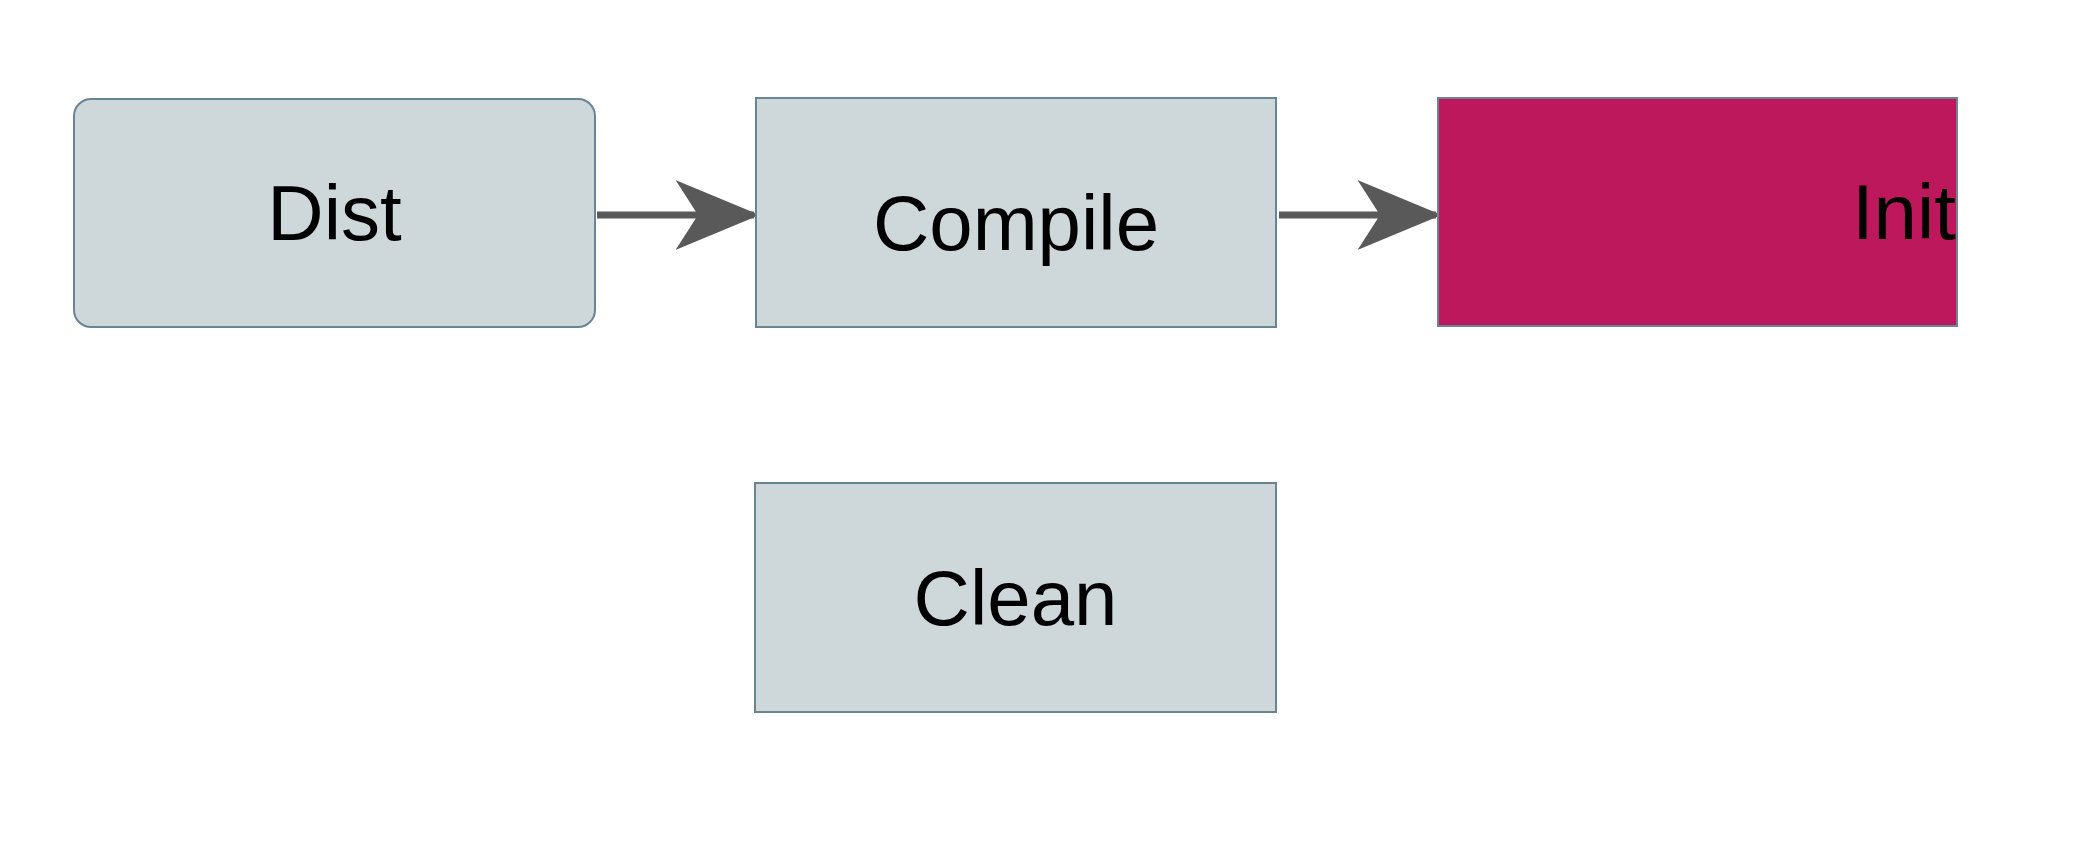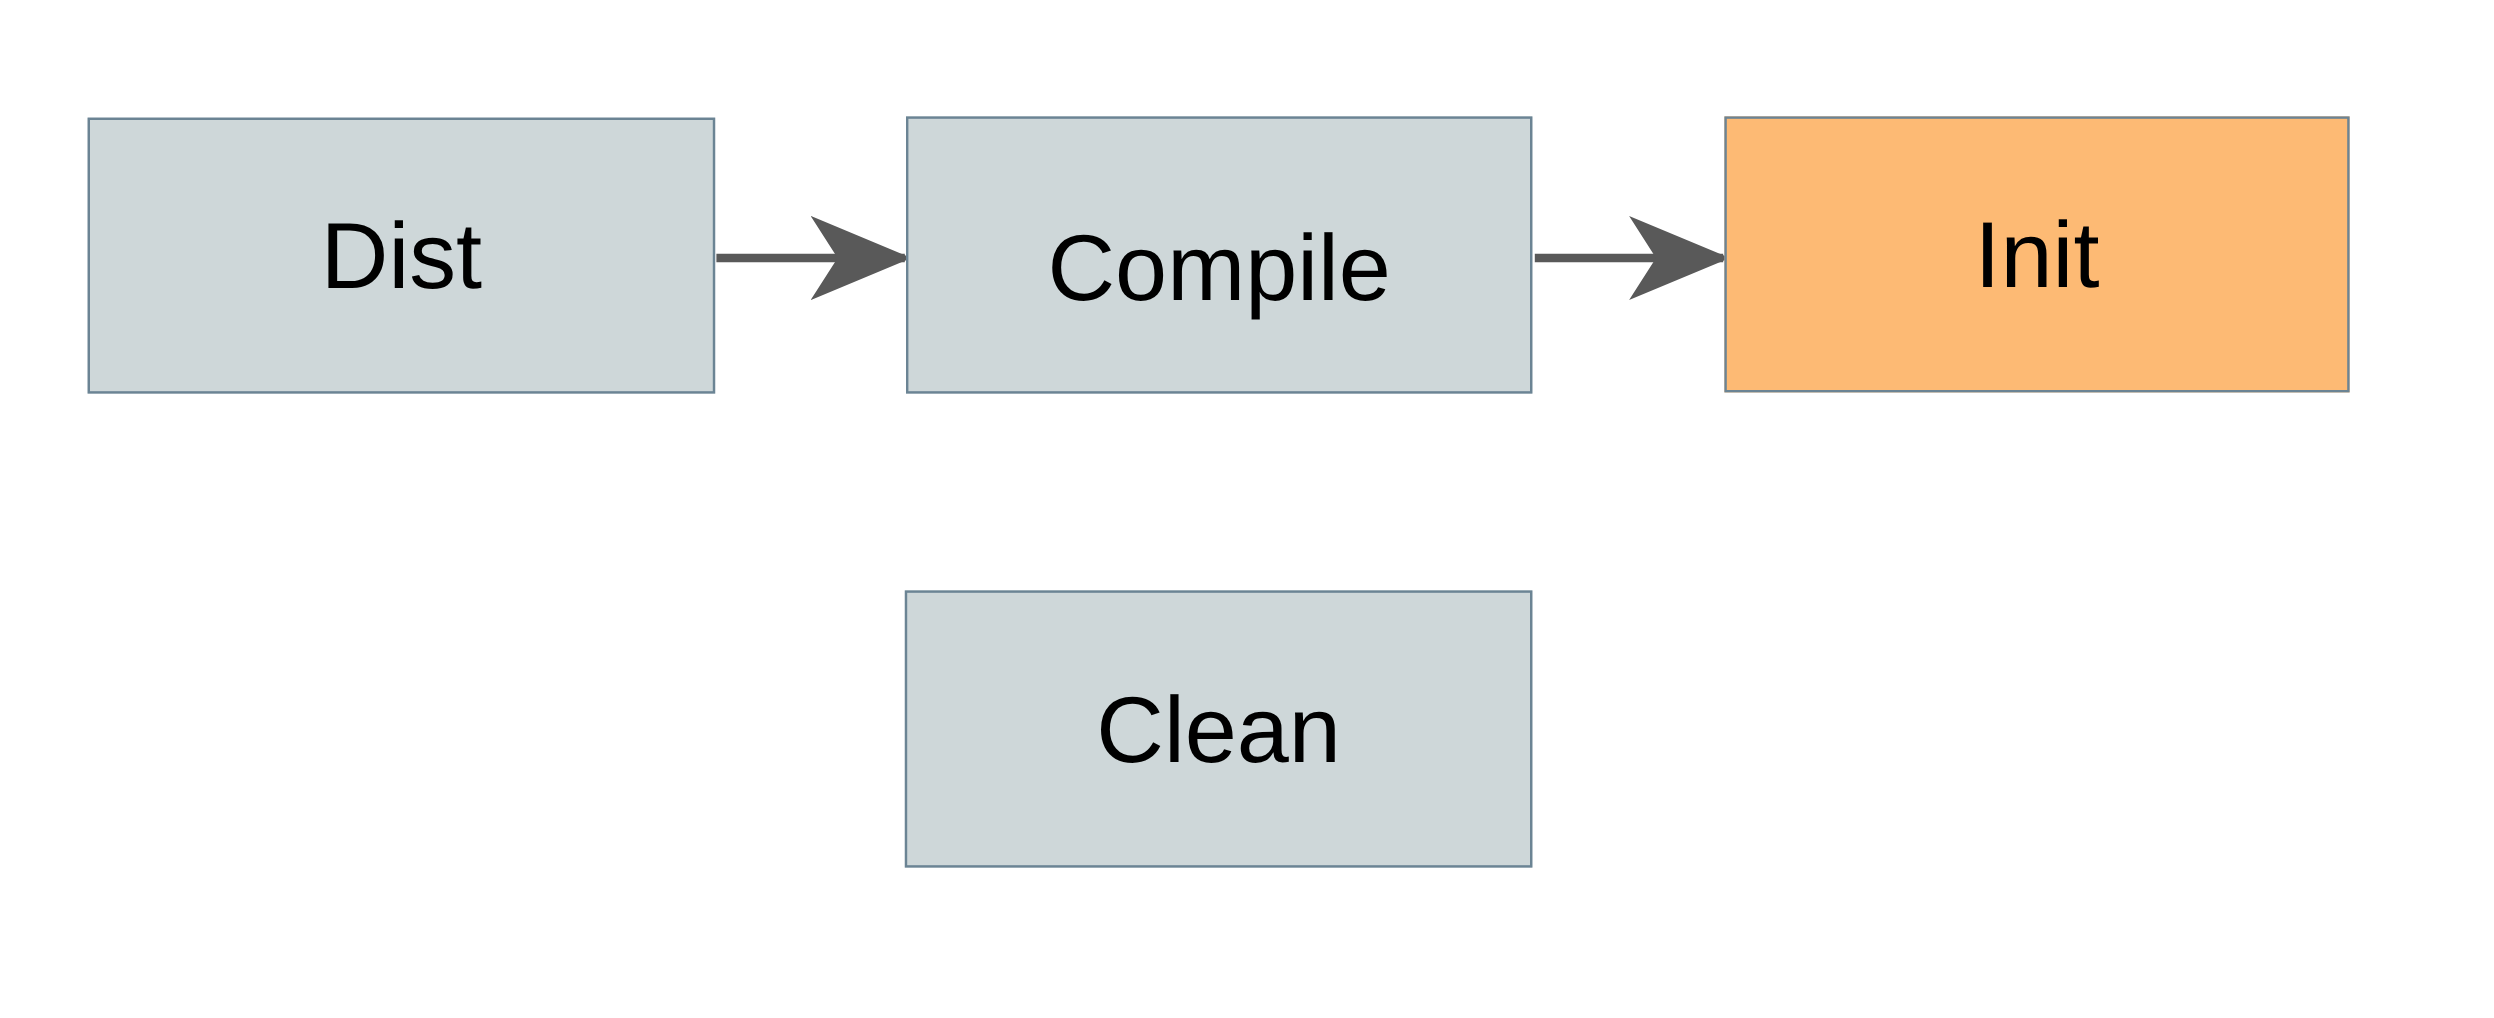--- a/index.html
+++ b/index.html
@@ -65,32 +65,32 @@
 
     <g>
       <line id="edge-line-0" stroke="#595959" stroke-width="7" marker-end="url(#arrowhead)" x1="597" y1="215" x2="754" y2="215"></line>
     </g>
 
     <g>
       <line id="edge-line-1" stroke="#595959" stroke-width="7" marker-end="url(#arrowhead)" x1="1279" y1="215" x2="1436" y2="215"></line>
     </g>
   </svg>
 
-  <div class="node" id="node-0" style="left: 73px; top: 98px; width: 523px; height: 230px; background: rgb(206, 215, 217); border-color: rgb(107, 132, 148); border-width: 2px;">
+  <div class="node" id="node-0" style="left: 73px; top: 98px; width: 523px; height: 230px; background: rgb(206, 215, 217); border-color: rgb(107, 132, 148); border-width: 2px; border-radius: 18px;">
     <span class="node-label" style="font-size: 78px; color: rgb(0, 0, 0);">Dist</span>
   </div>
 
   <div class="node" id="node-1" style="left: 755px; top: 97px; width: 522px; height: 231px; background: rgb(206, 215, 217); border-color: rgb(107, 132, 148); border-width: 2px;">
     <span class="node-label" style="font-size: 78px; color: rgb(0, 0, 0); margin-top: 20px;">Compile</span>
   </div>
 
-  <div class="node" id="node-2" style="left: 1437px; top: 97px; width: 521px; height: 230px; background: #fdba74; border-color: rgb(107, 132, 148); border-width: 2px;">
+  <div class="node" id="node-2" style="left: 1437px; top: 97px; width: 521px; height: 230px; background: #be185d; border-color: rgb(107, 132, 148); border-width: 2px; justify-content: flex-end;">
     <span class="node-label" style="font-size: 78px; color: rgb(0, 0, 0);">Init</span>
   </div>
 
-  <div class="node" id="node-3" style="left: 754px; top: 492px; width: 523px; height: 231px; background: rgb(206, 215, 217); border-color: rgb(107, 132, 148); border-width: 2px;">
+  <div class="node" id="node-3" style="left: 754px; top: 482px; width: 523px; height: 231px; background: rgb(206, 215, 217); border-color: rgb(107, 132, 148); border-width: 2px;">
     <span class="node-label" style="font-size: 78px; color: rgb(0, 0, 0);">Clean</span>
   </div>
 
   <div class="edge-hit" id="edge-hit-0" style="left:597px; top:195px; width:157px;"></div>
   <div class="edge-hit" id="edge-hit-1" style="left:1279px; top:195px; width:157px;"></div>
 
 </div>
 
 </body></html>

